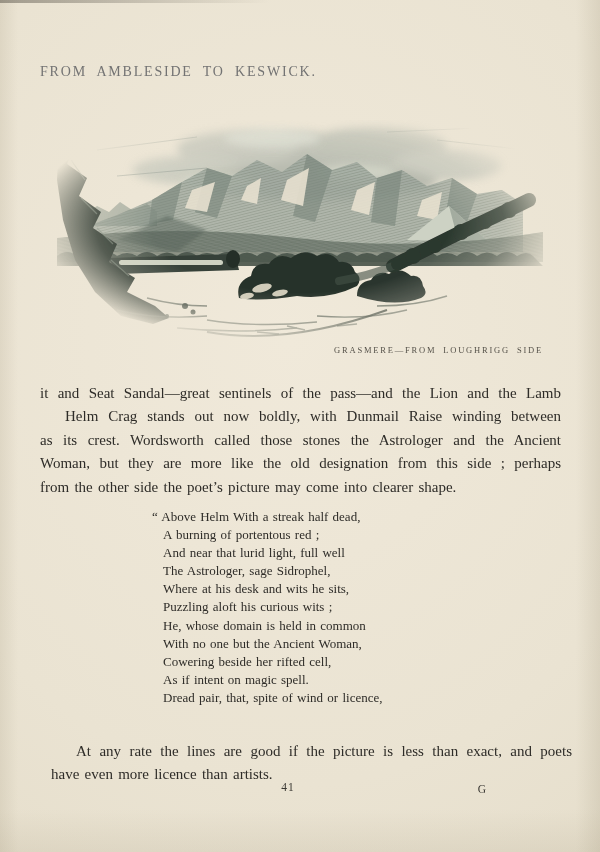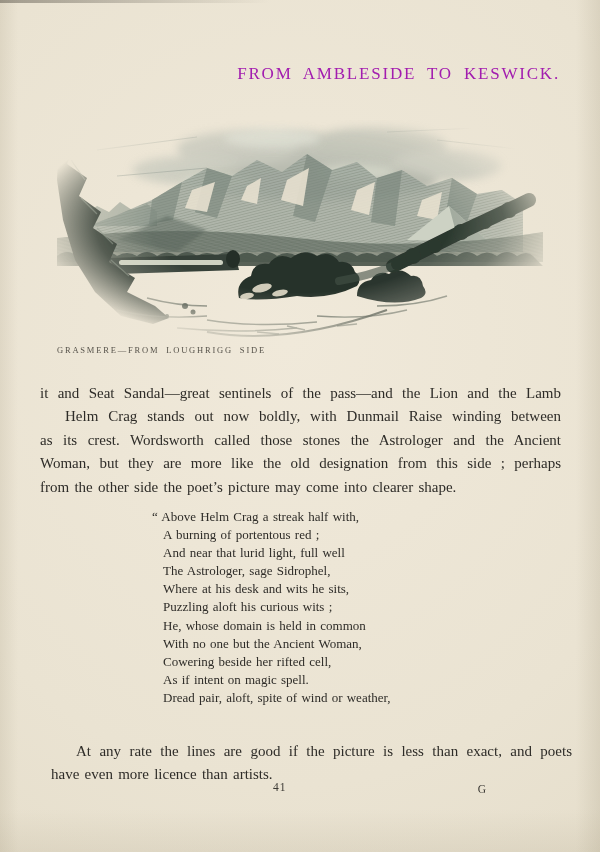--- a/index.html
+++ b/index.html
@@ -11,38 +11,38 @@
       linear-gradient(270deg, rgba(170,160,135,.24) 0, rgba(170,160,135,0) 4%),
       linear-gradient(0deg, rgba(170,160,135,.16) 0, rgba(170,160,135,0) 5%),
       radial-gradient(120% 95% at 48% 40%, #f0e9da 0%, #eae3d2 55%, #e2dac6 100%);
   }
   .page{position:absolute;inset:0;}
   .page::before{
     content:"";position:absolute;top:0;left:0;width:270px;height:3px;
     background:linear-gradient(90deg, rgba(70,65,55,.45), rgba(70,65,55,0));
   }
   .running-head{
-    position:absolute;top:64px;left:40px;width:520px;text-align:right;
-    font-size:17px;letter-spacing:1.8px;word-spacing:5px;color:#a21caf;
+    position:absolute;top:64px;left:40px;width:520px;text-align:left;
+    font-size:14px;letter-spacing:1.8px;word-spacing:5px;color:#737373;
   }
   .engraving{position:absolute;top:120px;left:57px;width:486px;height:222px;margin:0;}
   .caption{
-    position:absolute;top:345px;left:57px;width:486px;text-align:left;
+    position:absolute;top:345px;left:57px;width:486px;text-align:right;
     font-size:8.5px;letter-spacing:1.8px;word-spacing:3px;color:#56524a;
   }
   .para{position:absolute;left:40px;width:521px;color:#2e2c28;font-size:15px;overflow:hidden;}
   .para1{top:382px;}
   .para2{top:740px;margin-left:11px;}
   .ln{line-height:23.4px;word-spacing:1.5px;}
   .ln.j{text-align:justify;text-align-last:justify;}
   .ln.ind{text-indent:25px;}
   .poem{position:absolute;left:152px;top:508px;width:330px;color:#2e2c28;font-size:13px;}
   .pln{line-height:18.1px;word-spacing:1px;}
   .pln.hang{padding-left:11px;}
-  .folio{position:absolute;top:781px;left:273px;width:30px;font-size:11.5px;color:#3a3833;letter-spacing:1px;}
+  .folio{position:absolute;top:781px;left:273px;width:30px;text-align:center;font-size:11.5px;color:#3a3833;letter-spacing:1px;}
   .sig{position:absolute;top:783px;left:472px;width:20px;text-align:center;font-size:11.5px;color:#3a3833;}
 </style>
 </head>
 <body>
 
 <div class="page">
 
   <div class="running-head">FROM AMBLESIDE TO KESWICK.</div>
 
   <figure class="engraving">
@@ -184,31 +184,31 @@
 
   <div class="para para1">
     <div class="ln j">it and Seat Sandal—great sentinels of the pass—and the Lion and the Lamb</div>
     <div class="ln j ind">Helm Crag stands out now boldly, with Dunmail Raise winding between</div>
     <div class="ln j">as its crest.  Wordsworth called those stones the Astrologer and the Ancient</div>
     <div class="ln j">Woman, but they are more like the old designation from this side ; perhaps</div>
     <div class="ln">from the other side the poet’s picture may come into clearer shape.</div>
   </div>
 
   <div class="poem">
-    <div class="pln">“ Above Helm Crag a streak half with,</div>
+    <div class="pln">“ Above Helm With a streak half dead,</div>
     <div class="pln hang">A burning of portentous red ;</div>
     <div class="pln hang">And near that lurid light, full well</div>
     <div class="pln hang">The Astrologer, sage Sidrophel,</div>
     <div class="pln hang">Where at his desk and wits he sits,</div>
     <div class="pln hang">Puzzling aloft his curious wits ;</div>
     <div class="pln hang">He, whose domain is held in common</div>
     <div class="pln hang">With no one but the Ancient Woman,</div>
     <div class="pln hang">Cowering beside her rifted cell,</div>
     <div class="pln hang">As if intent on magic spell.</div>
-    <div class="pln hang">Dread pair, aloft, spite of wind or weather,</div>
+    <div class="pln hang">Dread pair, that, spite of wind or licence,</div>
   </div>
 
   <div class="para para2">
     <div class="ln j ind">At any rate the lines are good if the picture is less than exact, and poets</div>
     <div class="ln">have even more licence than artists.</div>
   </div>
 
   <div class="folio">41</div>
   <div class="sig">G</div>
 

